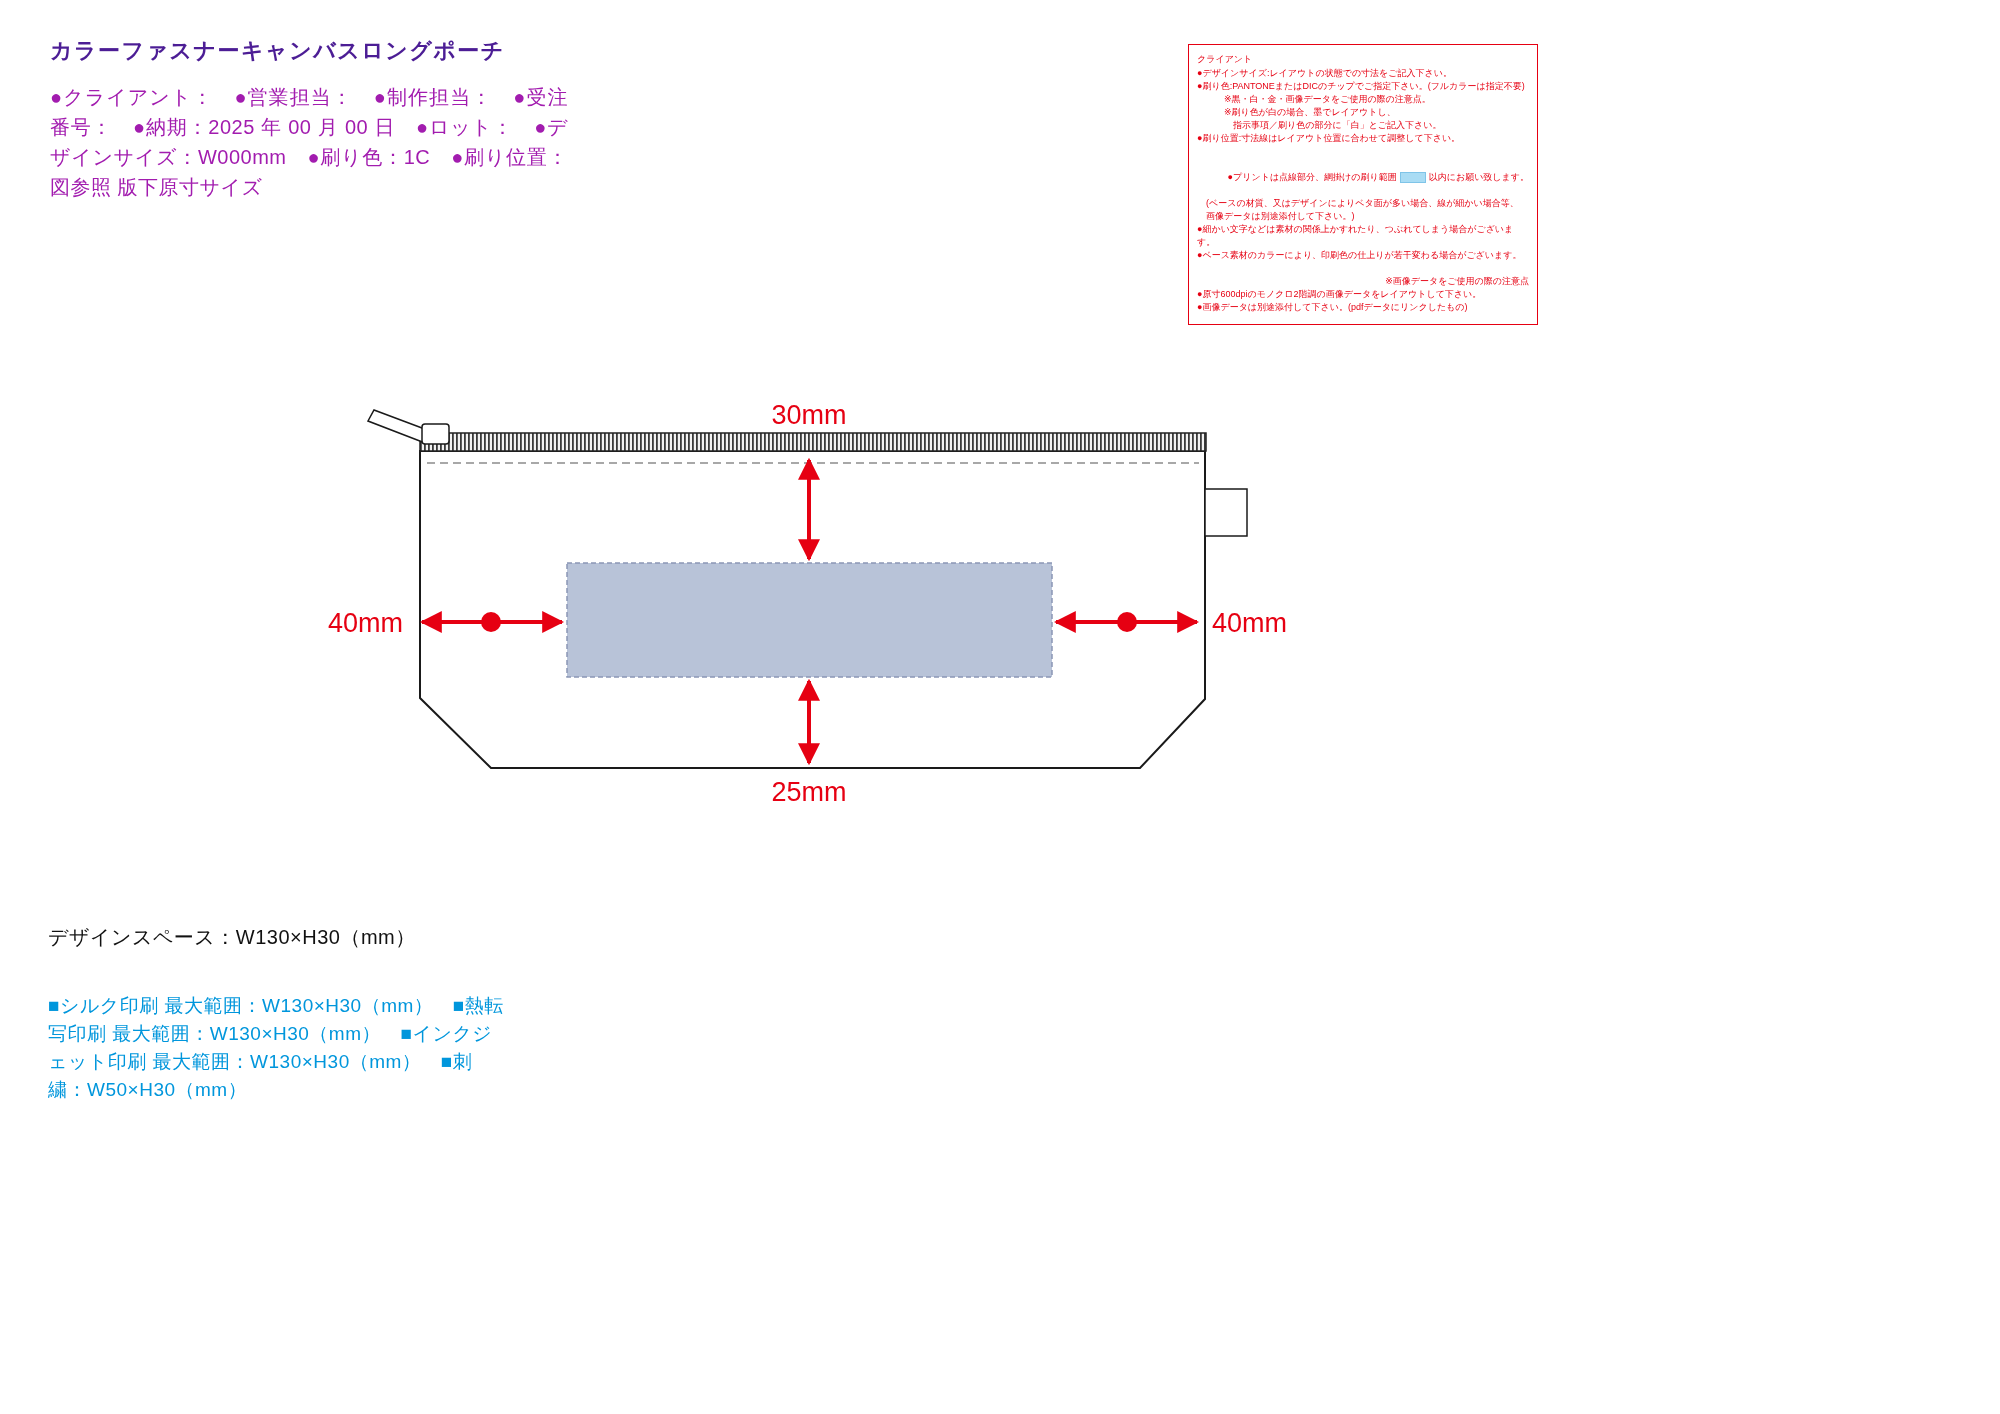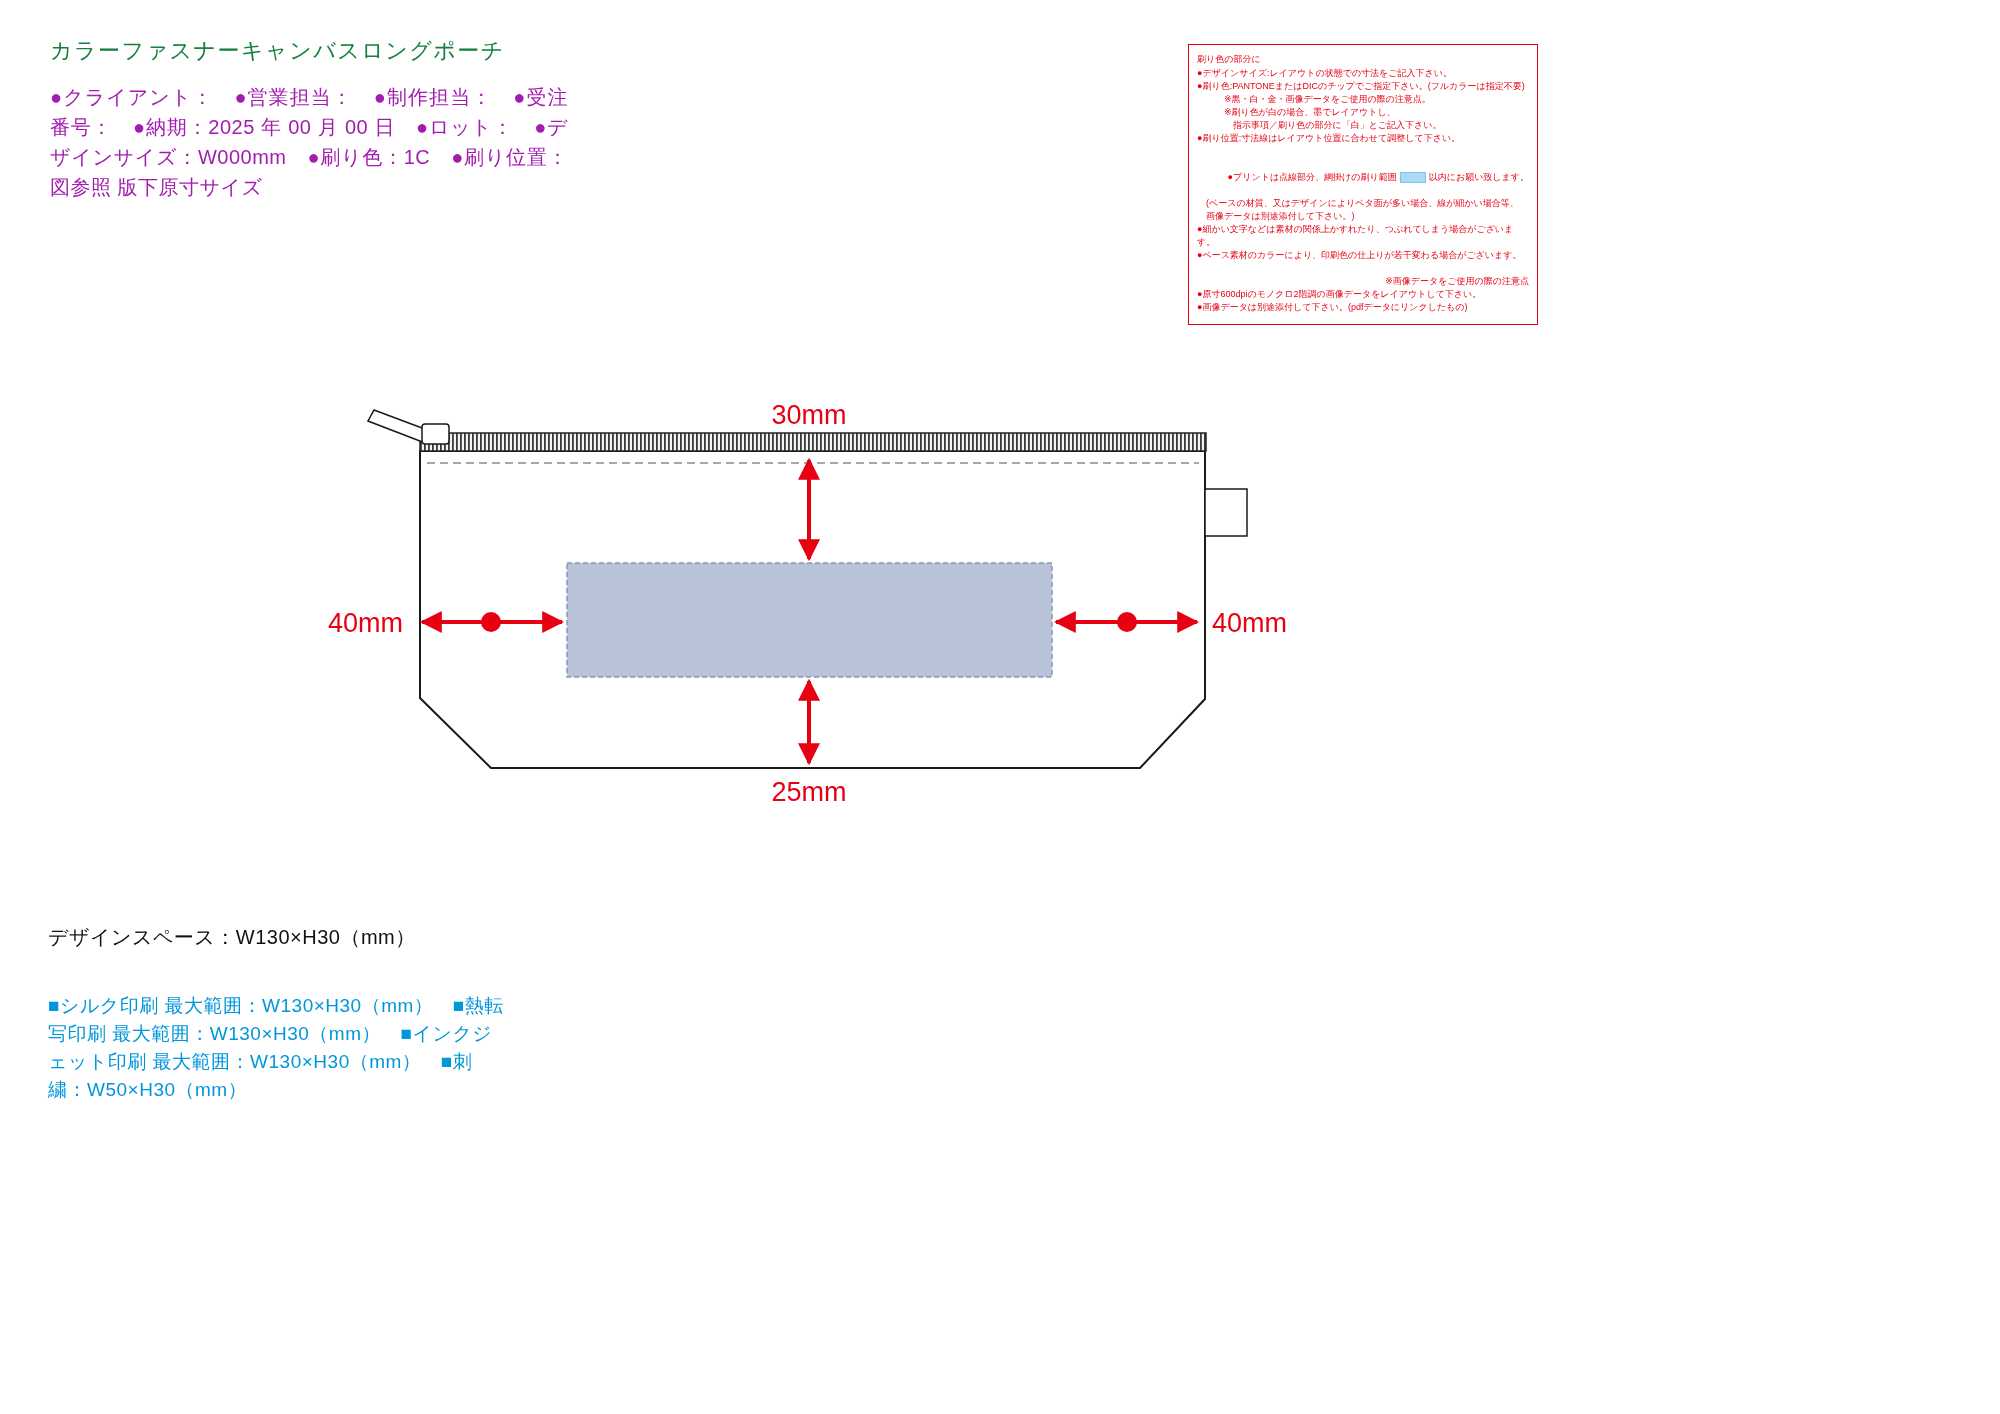--- a/index.html
+++ b/index.html
@@ -4,21 +4,21 @@
 <style>
   html,body { margin:0; padding:0; background:#ffffff; }
   .page {
     position:relative; width:2000px; height:1414px; background:#ffffff;
     font-family:"Liberation Sans","DejaVu Sans",sans-serif; overflow:hidden;
     color:#1a1a1a;
   }
 
   
   .header-block { position:absolute; left:50px; top:36px; width:518px; }
-  .title { font-size:22px; font-weight:normal; letter-spacing:1.5px; margin:0 0 16px 0; color:#15803d; }
+  .title { font-size:22px; font-weight:bold; letter-spacing:1.5px; margin:0 0 16px 0; color:#4c1d95; }
   .order-info { font-size:20px; line-height:30px; margin:0; text-align:justify; color:#a21caf; letter-spacing:0.5px; }
 
   
   .notes-box {
     position:absolute; left:1188px; top:44px; width:350px; box-sizing:border-box;
     border:1px solid var(--red,#e60012); padding:8px 8px 10px 8px;
     color:var(--red,#e60012); font-size:9px; line-height:13px;
   }
   .notes-title { margin-bottom:1px; }
   .note-line { white-space:pre-wrap; }
@@ -52,21 +52,21 @@
 <body>
 
 <div class="page">
 
   <header class="header-block">
     <h1 class="title">カラーファスナーキャンバスロングポーチ</h1>
     <p class="order-info">●クライアント：　●営業担当：　●制作担当：　●受注番号：　●納期：2025 年 00 月 00 日　●ロット：　●デザインサイズ：W000mm　●刷り色：1C　●刷り位置：図参照 版下原寸サイズ</p>
   </header>
 
   <aside class="notes-box">
-    <div class="notes-title">刷り色の部分に</div>
+    <div class="notes-title">クライアント</div>
     <div class="note-line">●デザインサイズ:レイアウトの状態での寸法をご記入下さい。</div>
     <div class="note-line">●刷り色:PANTONEまたはDICのチップでご指定下さい。(フルカラーは指定不要)</div>
     <div class="note-line">　　　※黒・白・金・画像データをご使用の際の注意点。</div>
     <div class="note-line">　　　※刷り色が白の場合、墨でレイアウトし、</div>
     <div class="note-line">　　　　指示事項／刷り色の部分に「白」とご記入下さい。</div>
     <div class="note-line">●刷り位置:寸法線はレイアウト位置に合わせて調整して下さい。</div>
     <div class="note-line group-gap">
       <span>●プリントは点線部分、網掛けの刷り範囲</span><span class="swatch"></span><span>以内にお願い致します。</span>
     </div>
     <div class="note-line">　(ベースの材質、又はデザインによりベタ面が多い場合、線が細かい場合等、</div>

